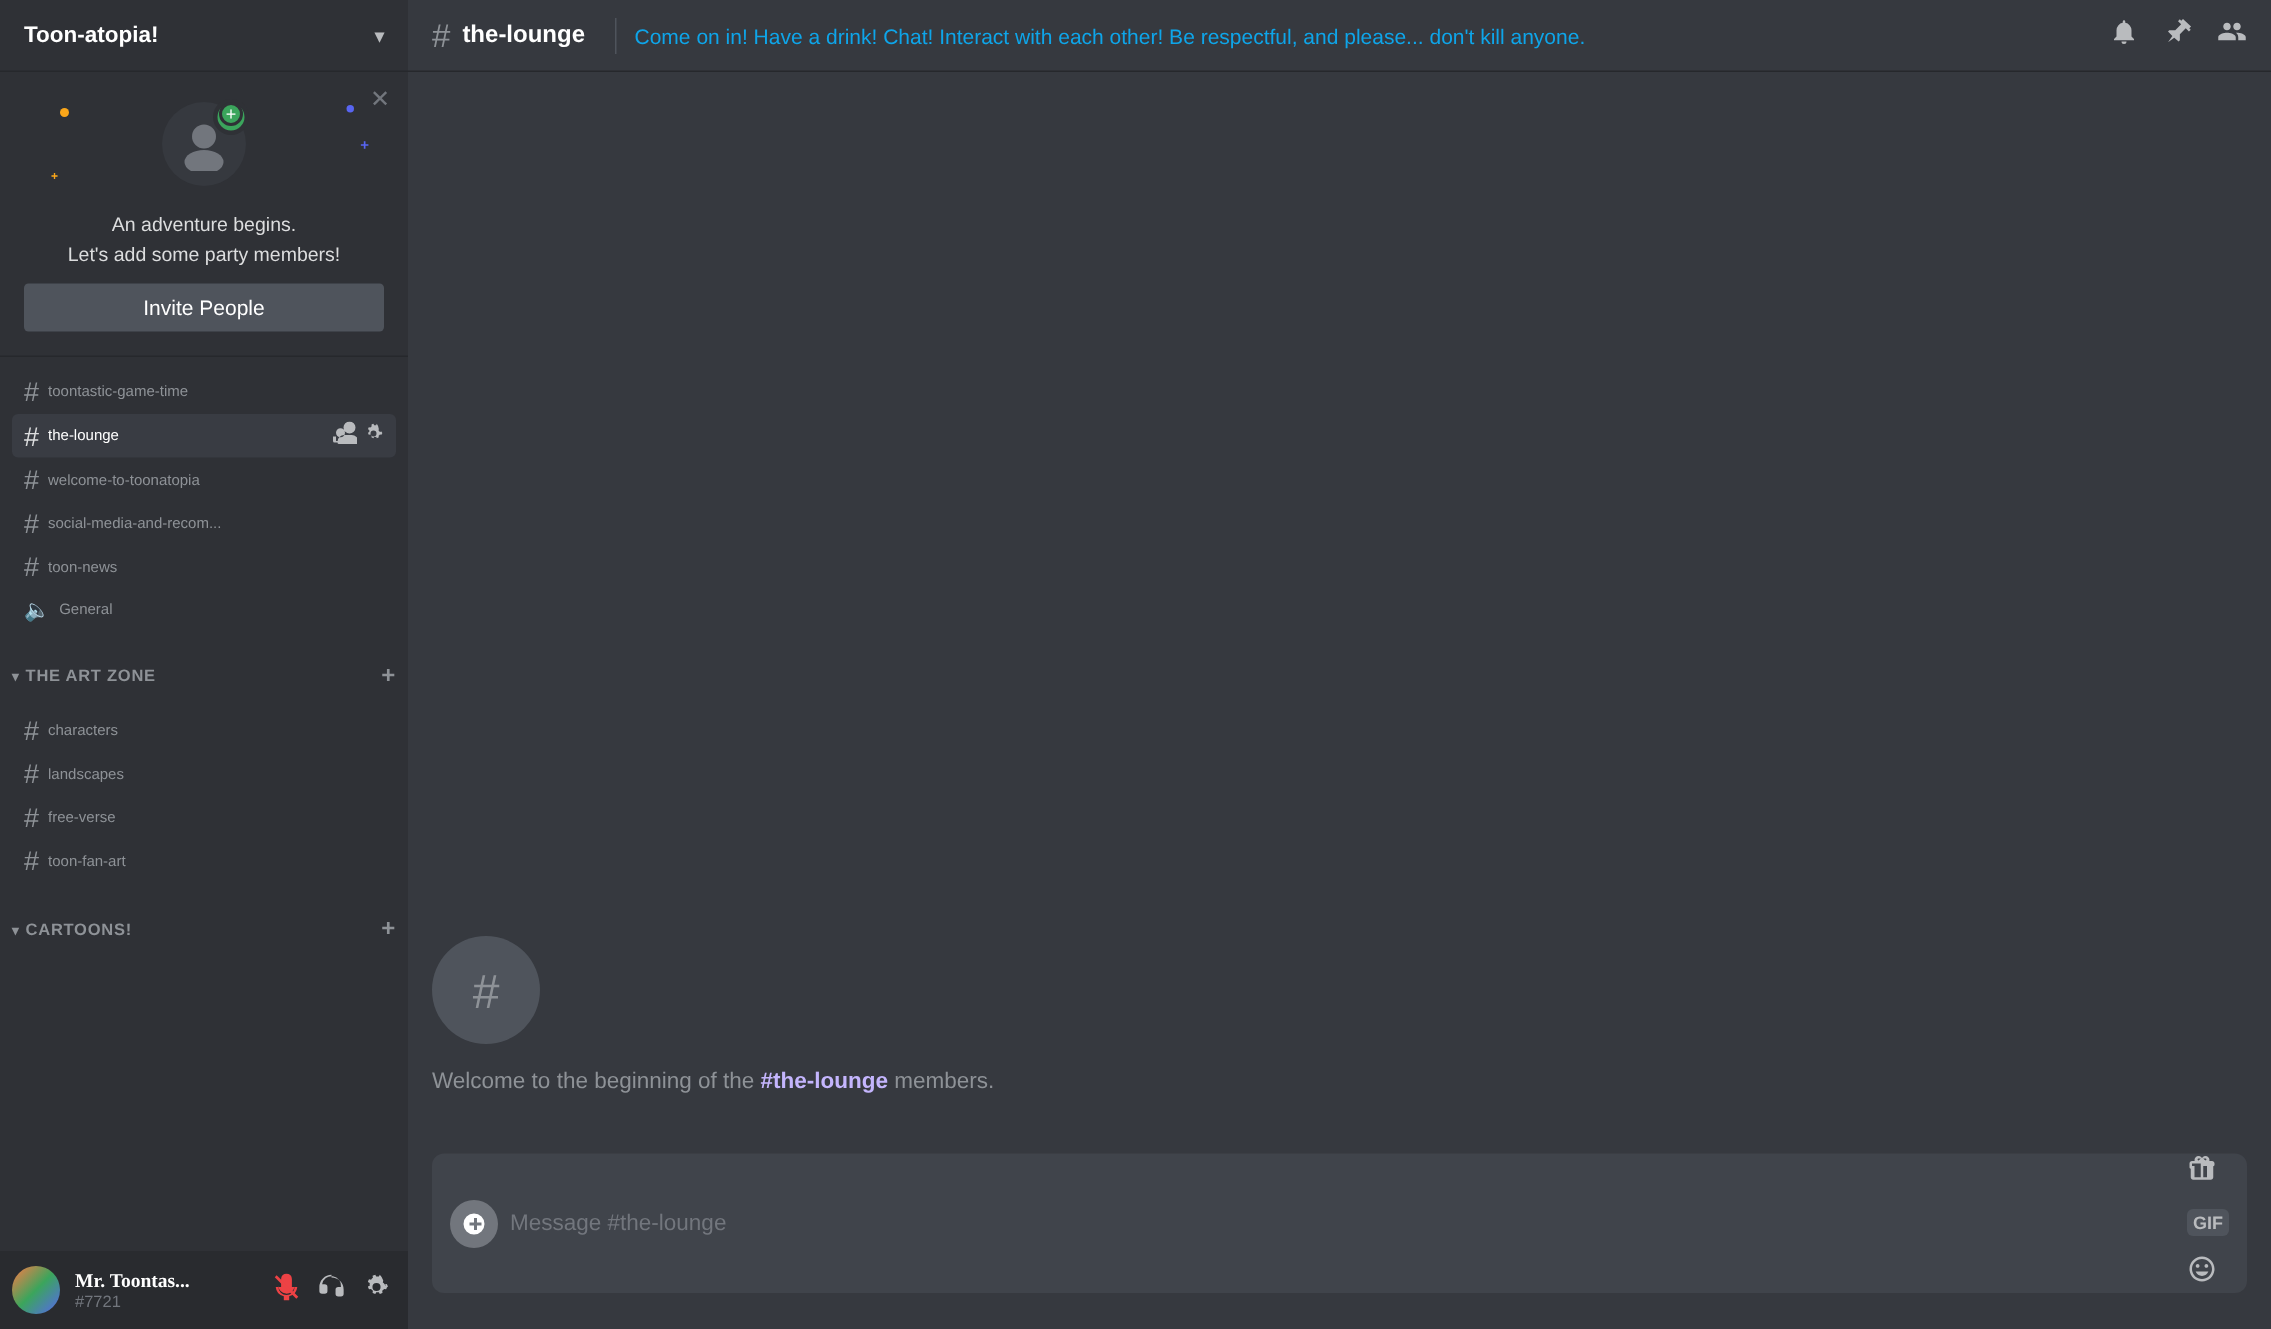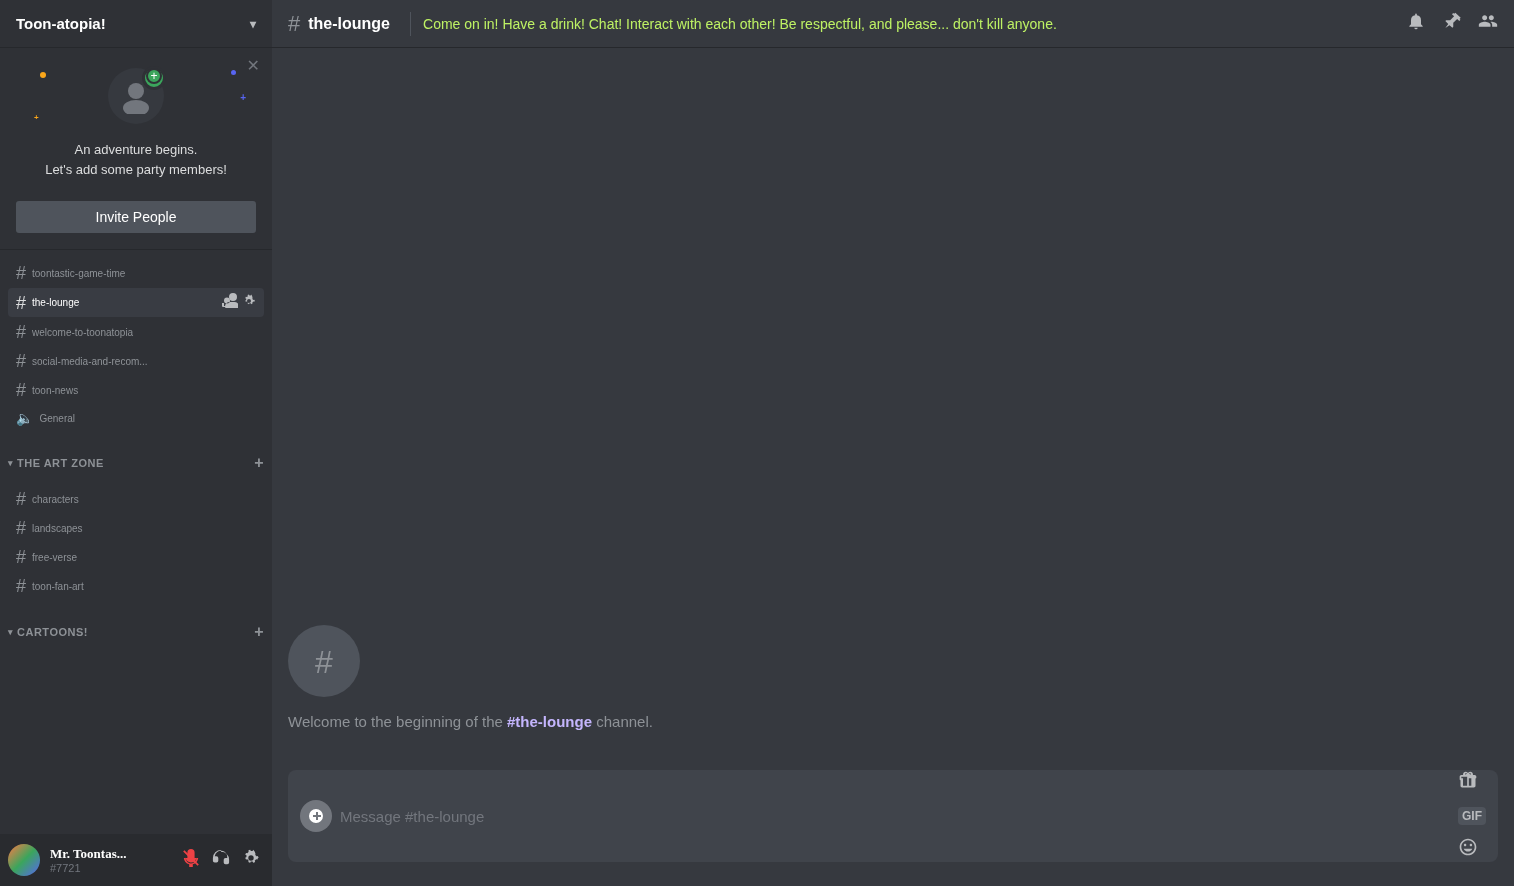--- a/index.html
+++ b/index.html
@@ -137,21 +137,21 @@
       left: 18px;
       color: #faa61a;
       font-size: 8px;
       font-weight: bold;
     }
     .invite-text {
       text-align: center;
       color: #dcddde;
       font-size: 13px;
       line-height: 1.5;
-      margin-bottom: 22px;
+      margin-bottom: 10px;
     }
     .invite-btn {
       width: 100%;
       background: #4f545c;
       border: none;
       color: #fff;
       padding: 8px 16px;
       border-radius: 3px;
       cursor: pointer;
       font-size: 14px;
@@ -303,21 +303,21 @@
       color: #fff;
       margin-right: 8px;
     }
     .channel-header .divider {
       width: 1px;
       height: 24px;
       background: #4f545c;
       margin: 0 4px;
     }
     .channel-header .ch-desc {
-      color: #bef264;
+      color: #0ea5e9;
       font-size: 14px;
       flex: 1;
     }
 
     
     .messages-area {
       flex: 1;
       overflow-y: auto;
       padding: 16px;
       display: flex;
@@ -578,21 +578,21 @@
 
   <div class="messages-area">
     <div class="channel-start">
 
       <div class="channel-start-icon">
         <svg width="44" height="44" viewBox="0 0 44 44" fill="#8e9297">
             <text x="50%" y="58%" dominant-baseline="middle" text-anchor="middle" font-size="32" fill="#8e9297">#</text>
           </svg>
       </div>
       <div class="channel-start-desc">
-        <span>Welcome to the beginning of the </span><strong>#the-lounge</strong><span> channel.</span>
+        <span>Welcome to the beginning of the </span><strong>#the-lounge</strong><span> members.</span>
       </div>
     </div>
   </div>
 
   <div class="message-input-bar">
     <div class="message-input-container">
       <div class="input-plus-btn">
         <svg width="16" height="16" viewBox="0 0 16 16" fill="#fff">
             <path d="M8 1a7 7 0 1 1 0 14A7 7 0 0 1 8 1zm0 3v3H5v2h3v3h2v-3h3V7h-3V4H8z"></path>
           </svg>

